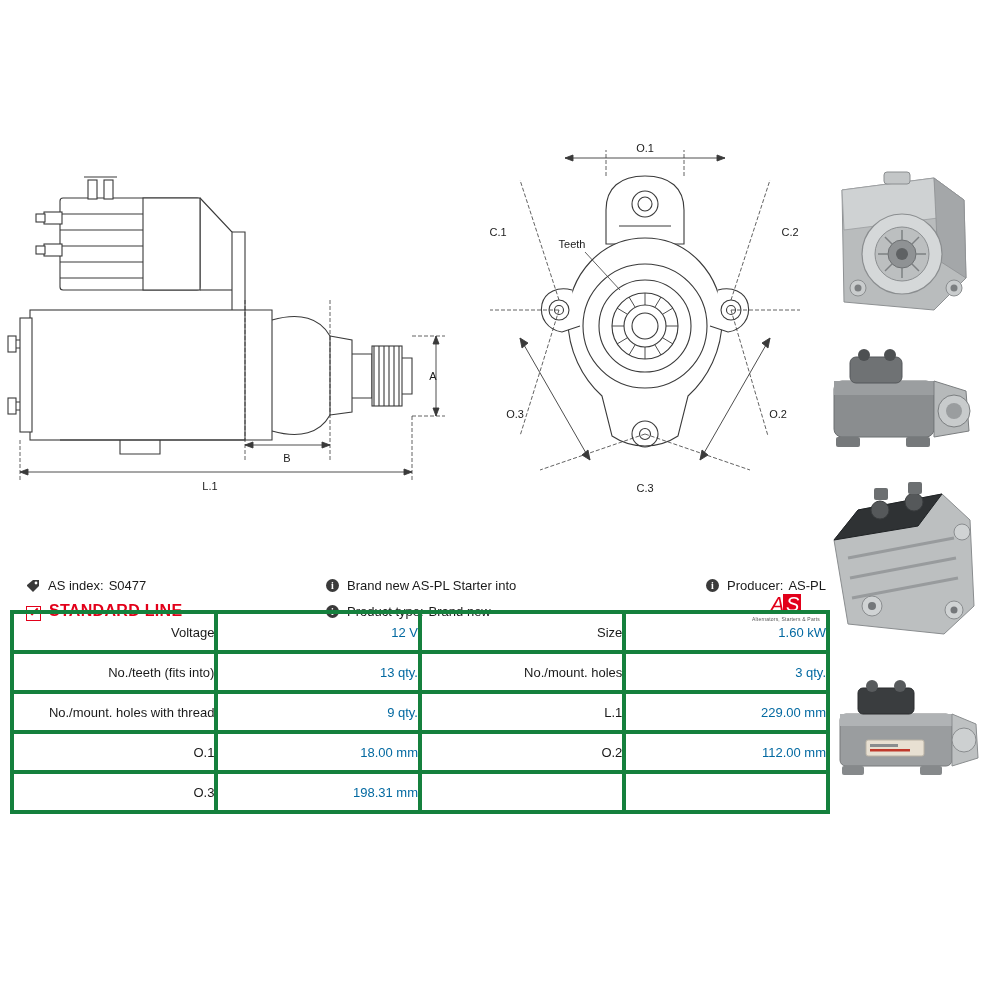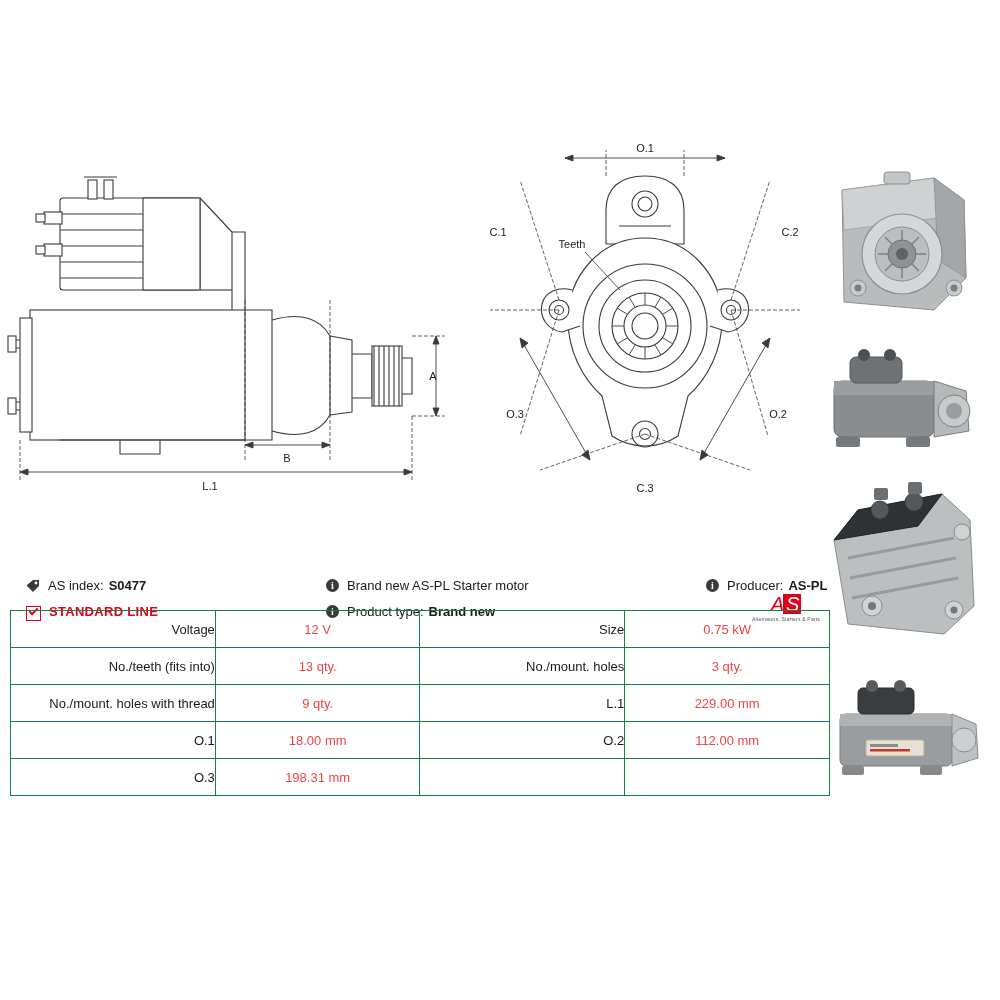--- a/index.html
+++ b/index.html
@@ -85,25 +85,25 @@
     border-radius: 50%;
     background: #3a3a3a;
     color: #fff;
     font-size: 10px;
     font-weight: bold;
     line-height: 13px;
     text-align: center;
     margin-right: 8px;
     font-family: "Liberation Serif", serif;
   }
-  .bold { font-weight: bold; }
+  .bold { font-weight: normal; }
   .std-line {
     color: #e2001a;
     font-weight: bold;
-    font-size: 13px;
+    font-size: 16px;
     letter-spacing: 0.3px;
   }
   .check-box {
     display: inline-block;
     width: 13px; height: 13px;
     border: 1px solid #e2001a;
     margin-right: 8px;
     position: relative;
     top: 2px;
   }
@@ -149,34 +149,34 @@
   
   .spec-table {
     position: absolute;
     left: 10px;
     top: 610px;
     width: 820px;
     border-collapse: collapse;
     font-size: 13px;
   }
   .spec-table td {
-    border: 1px solid #15803d;
+    border: 4px solid #15803d;
     height: 30px;
     padding: 3px 0;
     vertical-align: middle;
   }
   .label-cell {
     text-align: right;
     width: 205px;
     color: #1a1a1a;
   }
   .value-cell {
-    text-align: center;
+    text-align: right;
     width: 205px;
-    color: #ef4444;
+    color: #0369a1;
   }
   .empty-cell { background: #fff; border: 1px solid #d9d9d9; }
 
   
   .dim-label {
     font-size: 11px;
     fill: #1a1a1a;
     font-family: "Liberation Sans", sans-serif;
   }
 </style>
@@ -446,21 +446,21 @@
             <path d="M1 6 L7 1 L13 1 L13 7 L7 13 L1 7 Z" fill="#3a3a3a"></path>
             <circle cx="10" cy="4" r="1.4" fill="#ffffff"></circle>
           </svg>
         </span>
         <span>AS index:</span>
         <span style="width:5px"></span>
         <span class="bold">S0477</span>
       </div>
       <div class="info-col-2">
         <span class="i-icon">i</span>
-        <span>Brand new AS-PL Starter motor</span>
+        <span>Brand new AS-PL Starter into</span>
       </div>
       <div class="info-col-3">
         <span class="i-icon">i</span>
         <span>Producer:</span>
         <span style="width:5px"></span>
         <span class="bold">AS-PL</span>
       </div>
     </div>
 
     <div class="info-row">
@@ -482,21 +482,21 @@
       <div class="logo-sub">Alternators, Starters &amp; Parts</div>
     </div>
   </div>
 
   <table class="spec-table">
     <tbody>
       <tr>
         <td class="label-cell">Voltage</td>
         <td class="value-cell">12 V</td>
         <td class="label-cell">Size</td>
-        <td class="value-cell">0.75 kW</td>
+        <td class="value-cell">1.60 kW</td>
       </tr>
       <tr>
         <td class="label-cell">No./teeth (fits into)</td>
         <td class="value-cell">13 qty.</td>
         <td class="label-cell">No./mount. holes</td>
         <td class="value-cell">3 qty.</td>
       </tr>
       <tr>
         <td class="label-cell">No./mount. holes with thread</td>
         <td class="value-cell">9 qty.</td>

